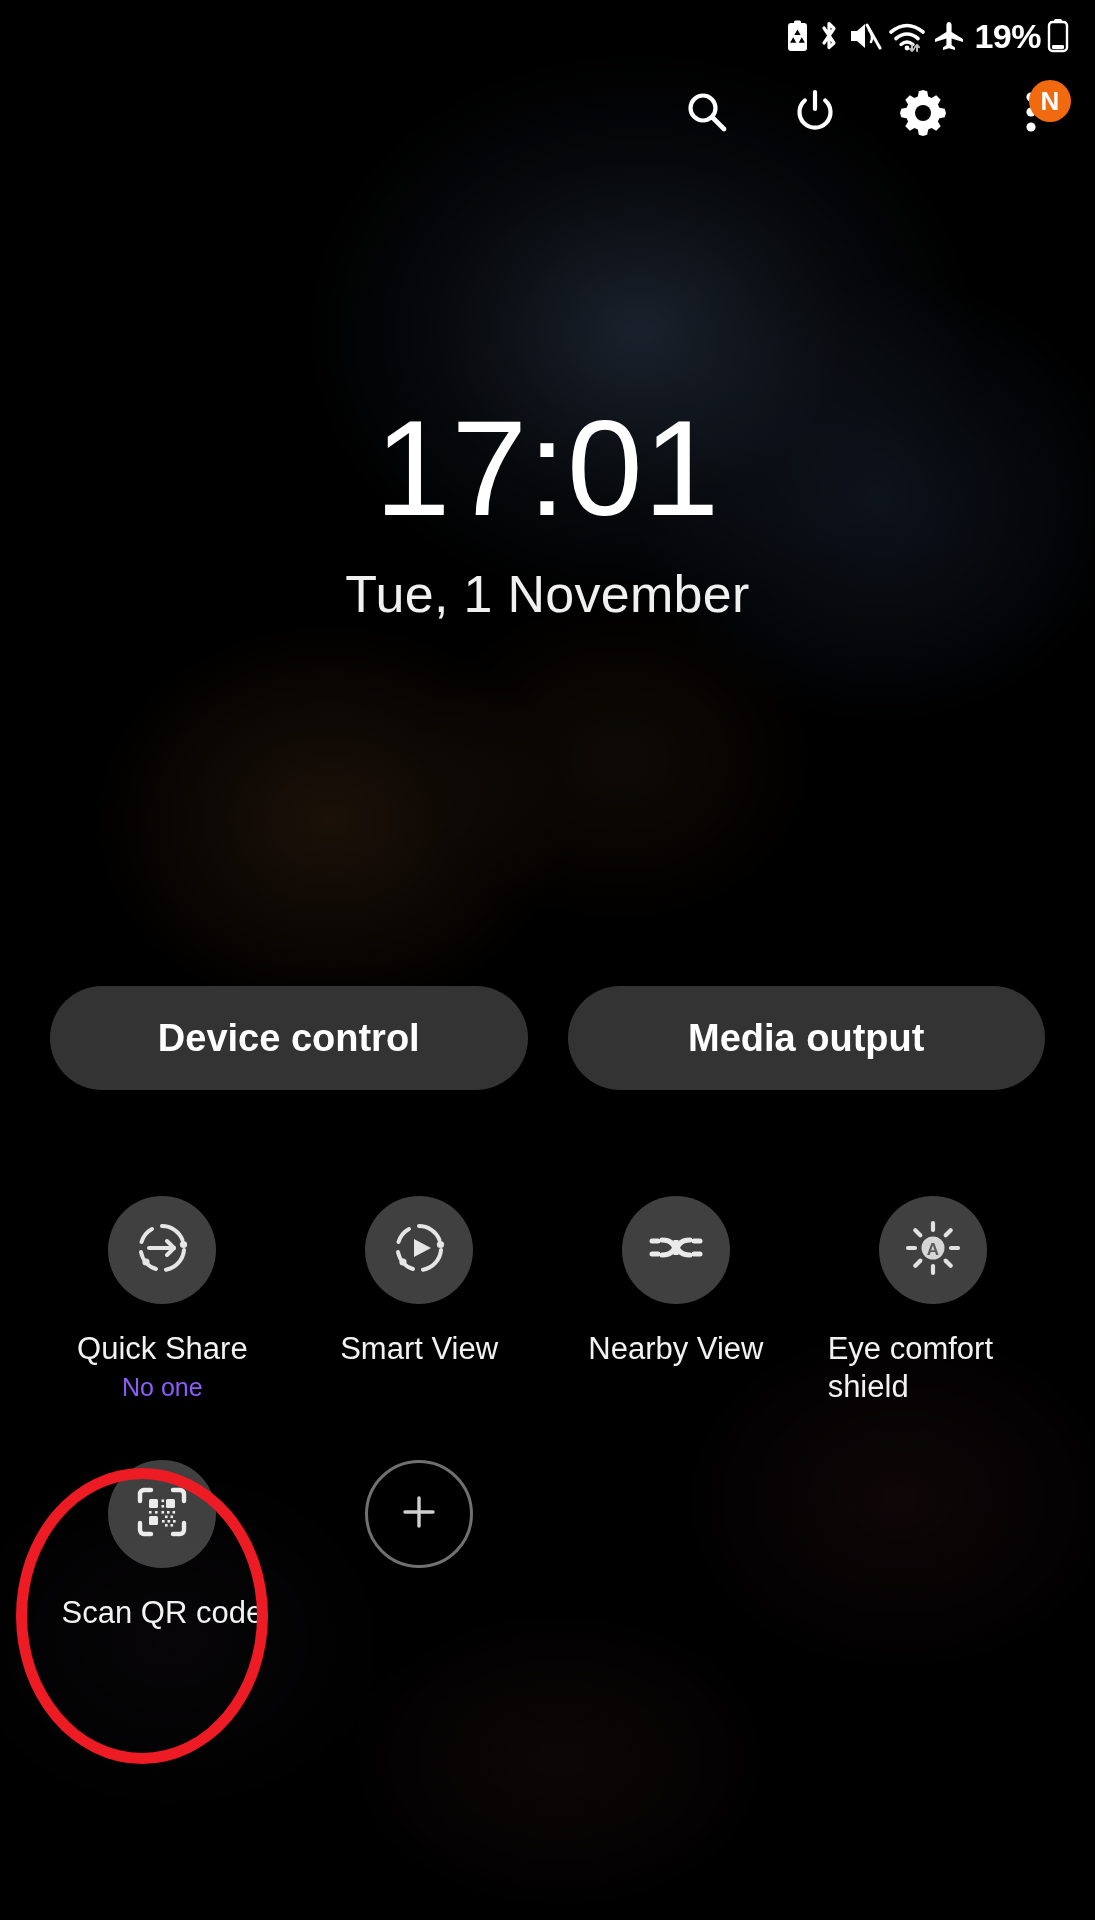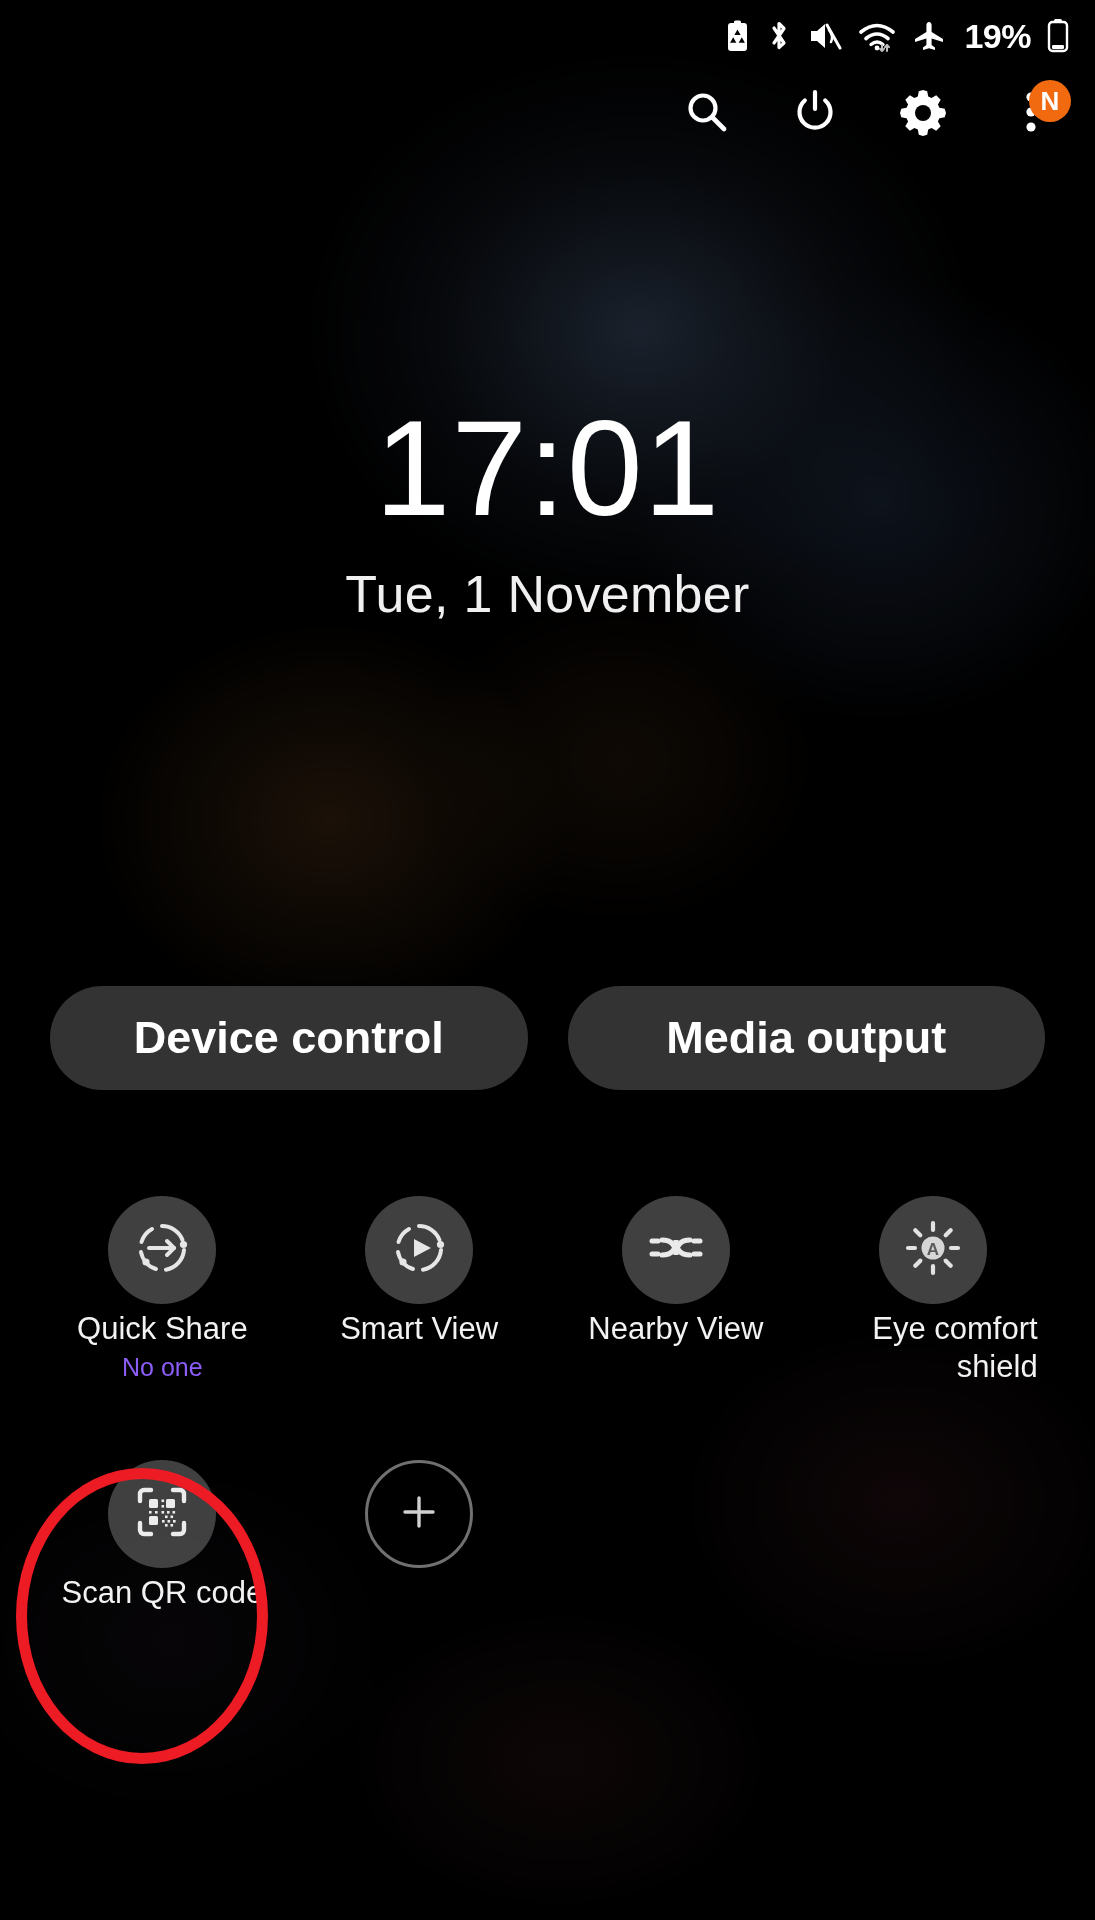--- a/index.html
+++ b/index.html
@@ -41,21 +41,21 @@
   
   #statusbar {
     position: absolute;
     top: 0; left: 0; right: 0;
     height: 72px;
     display: flex;
     align-items: center;
     justify-content: flex-end;
     padding-right: 26px;
     box-sizing: border-box;
-    gap: 16px;
+    gap: 6px;
   }
   .sb-icon { display: flex; align-items: center; justify-content: center; }
   #battery-percent {
     font-size: 34px;
     font-weight: bold;
     letter-spacing: -0.5px;
     line-height: 1;
     margin-left: 2px;
   }
 
@@ -122,21 +122,21 @@
     gap: 40px;
   }
   .pill {
     flex: 1;
     height: 104px;
     border-radius: 52px;
     background: rgba(58,58,58,0.88);
     display: flex;
     align-items: center;
     justify-content: center;
-    font-size: 45px;
+    font-size: 38px;
     font-weight: bold;
     color: #fff;
   }
 
   
   .tile-grid {
     position: absolute;
     left: 34px;
     right: 34px;
     display: grid;
@@ -160,24 +160,24 @@
     justify-content: center;
     position: relative;
   }
   .tile-circle.active { background: #2f6fed; }
   .tile-circle.outline {
     background: transparent;
     border: 3px solid rgba(150,150,150,0.75);
     box-sizing: border-box;
   }
   .tile-label {
-    margin-top: 6px;
+    margin-top: 26px;
     font-size: 31px;
     color: #f2f2f2;
-    text-align: right;
+    text-align: left;
     line-height: 1.22;
     font-weight: 400;
     max-width: 210px;
   }
   .tile-sub {
     margin-top: 5px;
     font-size: 25px;
     color: #8b5cf6;
     text-align: center;
   }

